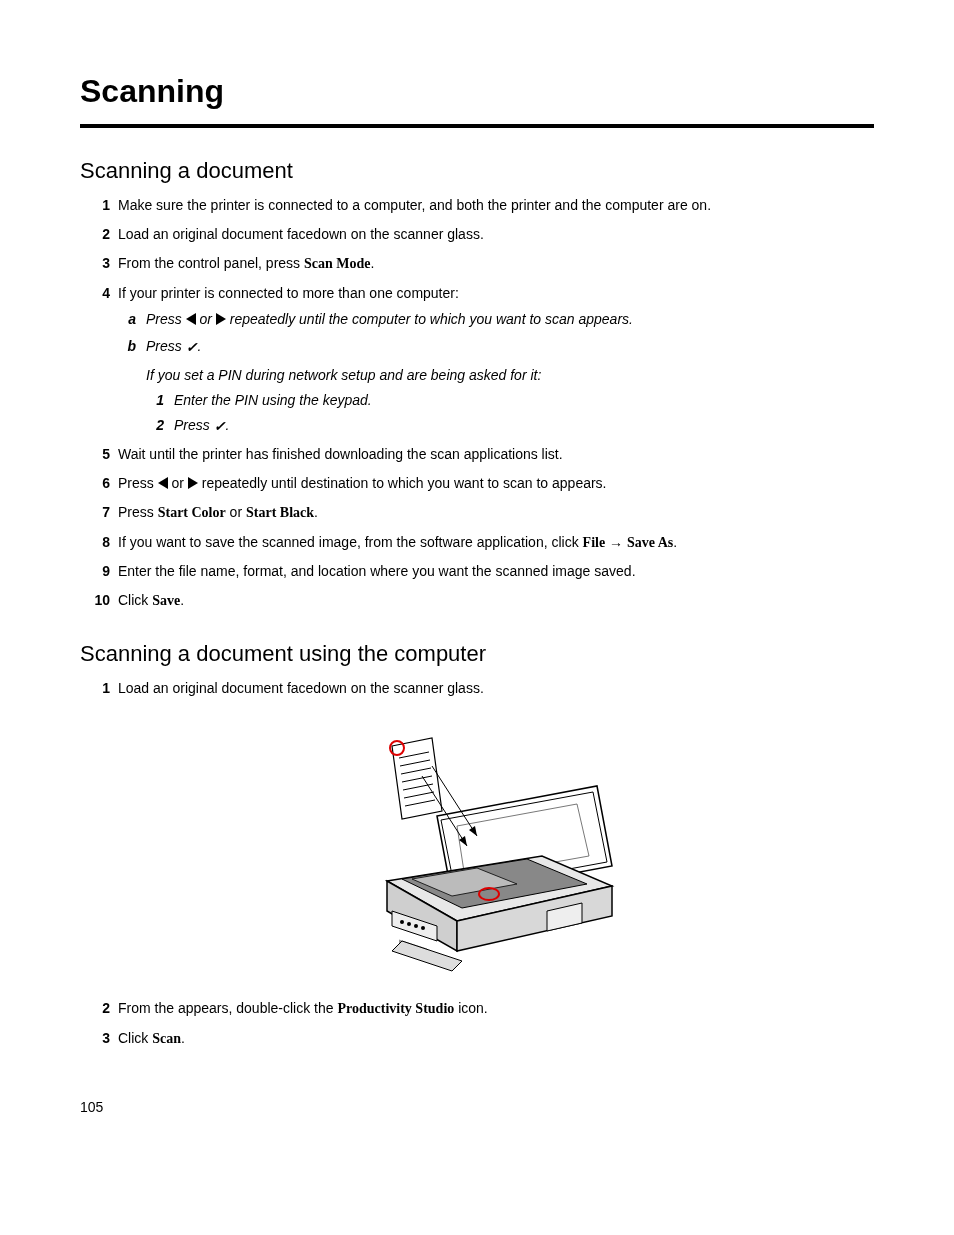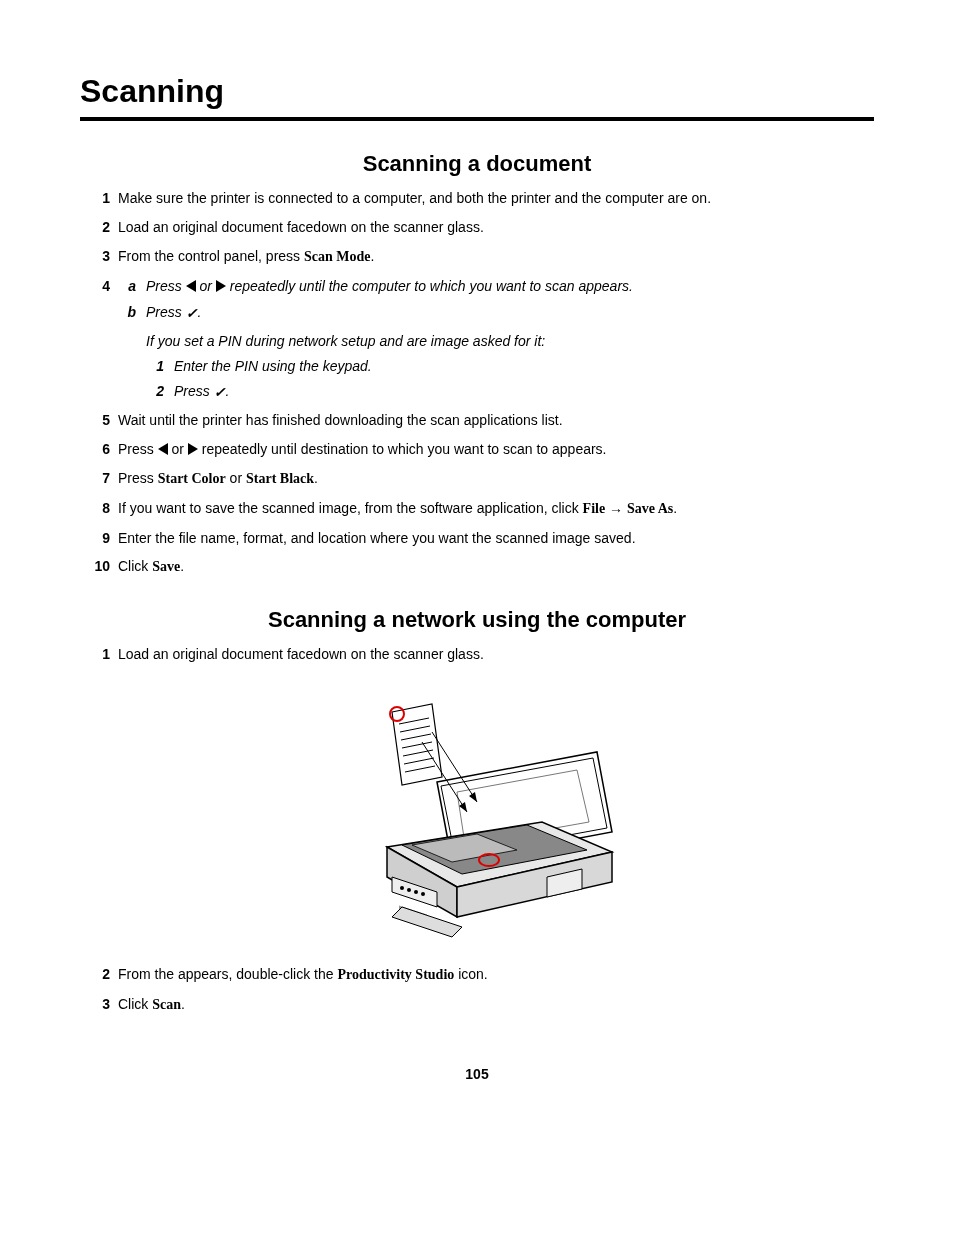--- a/index.html
+++ b/index.html
@@ -9,28 +9,27 @@
     padding: 70px 80px 40px 80px;
     box-sizing: border-box;
     color: #000;
     font-size: 14px;
     line-height: 1.35;
   }
   h1 {
     font-size: 32px;
     font-weight: bold;
     margin: 0 0 6px 0;
-    padding-bottom: 4px;
+    padding-bottom: 11px;
     border-bottom: 4px solid #000;
   }
   h2 {
     font-size: 22px;
-    font-weight: bold;
+    font-weight: normal;
     margin: 28px 0 10px 0;
-    text-align: center;
   }
   ol.main-list {
     list-style: none;
     padding: 0;
     margin: 8px;
     counter-reset: m;
   }
   ol.main-list > li {
     counter-increment: m;
     position: relative;
@@ -113,22 +112,21 @@
   }
   .image-wrap {
     text-align: center;
     margin: 18px 0;
   }
   svg.printer {
     width: 250px;
     height: 260px;
   }
   .page-num {
-    text-align: center;
-    font-weight: bold;
+    font-weight: normal;
     margin-top: 50px;
   }
   .note-block {
     margin-top: 8px;
   }
   .pin-block {
     margin-top: 10px;
   }
 </style>
 </head>
@@ -138,28 +136,29 @@
 
 <h2>Scanning a document</h2>
 
 <ol class="main-list">
   <li><span>Make sure the printer is connected to a computer, and both the printer and the computer are on.</span></li>
   <li><span>Load an original document facedown on the scanner glass.</span></li>
   <li>
     <span>From the control panel, press </span><span class="b">Scan Mode</span><span>.</span>
   </li>
   <li>
+    <span>If your printer is connected to more than one computer:</span>
     <ol class="sub-alpha">
       <li>
         <span>Press </span><span class="tri-left"></span><span> or </span><span class="tri-right"></span><span> repeatedly until the computer to which you want to scan appears.</span>
       </li>
       <li>
         <span>Press </span><span class="check">✓</span><span>.</span>
         <div class="pin-block">
-          <span>If you set a PIN during network setup and are image asked for it:</span>
+          <span>If you set a PIN during network setup and are being asked for it:</span>
           <ol class="sub-num">
             <li><span>Enter the PIN using the keypad.</span></li>
             <li>
               <span>Press </span><span class="check">✓</span><span>.</span>
             </li>
           </ol>
         </div>
       </li>
     </ol>
   </li>
@@ -172,21 +171,21 @@
   </li>
   <li>
     <span>If you want to save the scanned image, from the software application, click </span><span class="b">File</span><span> </span><span class="arrow-right">→</span> <span class="b">Save As</span><span>.</span>
   </li>
   <li><span>Enter the file name, format, and location where you want the scanned image saved.</span></li>
   <li>
     <span>Click </span><span class="b">Save</span><span>.</span>
   </li>
 </ol>
 
-<h2>Scanning a network using the computer</h2>
+<h2>Scanning a document using the computer</h2>
 
 <ol class="main-list">
   <li>
     <span>Load an original document facedown on the scanner glass.</span>
     <div class="image-wrap">
       <svg class="printer" viewBox="0 0 250 260">
 
         <polygon points="70,100 230,70 245,150 85,180" fill="#fff" stroke="#000" stroke-width="1.5"></polygon>
         <polygon points="74,104 226,76 240,146 88,174" fill="#fff" stroke="#000" stroke-width="1"></polygon>
 

